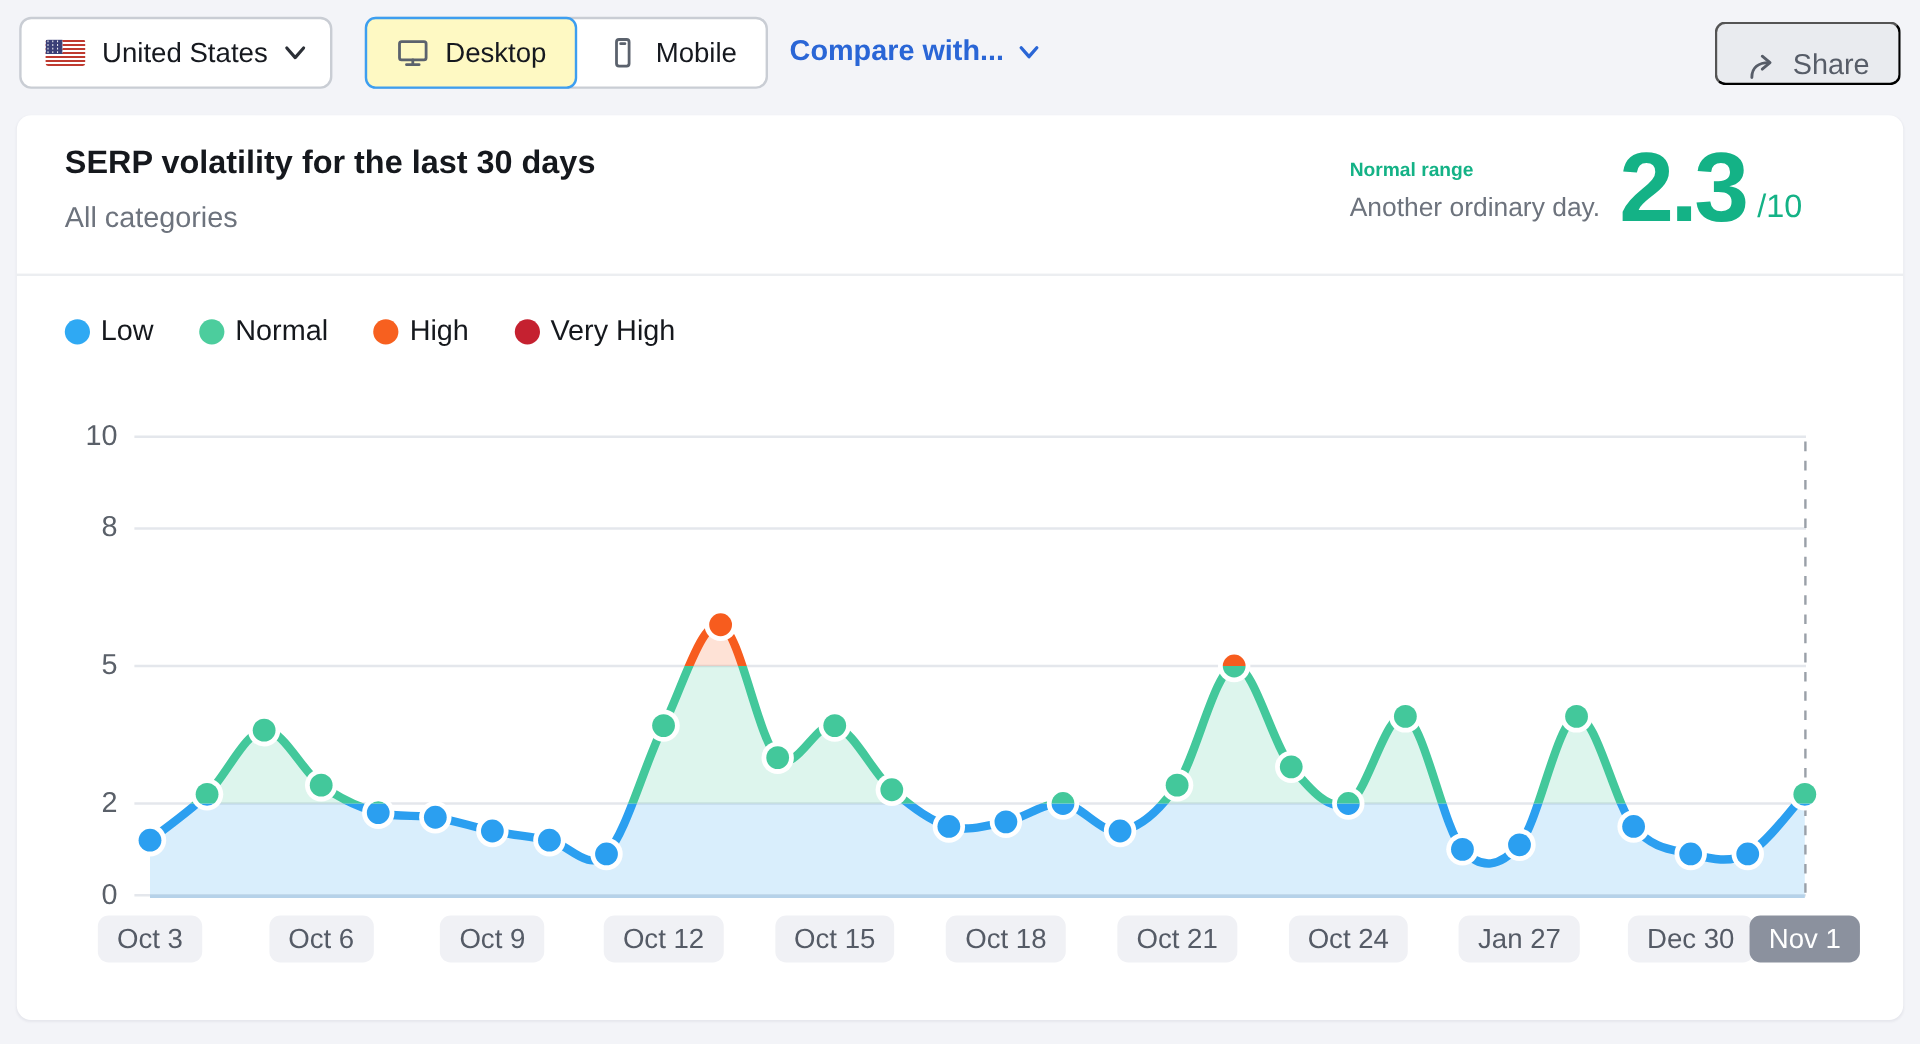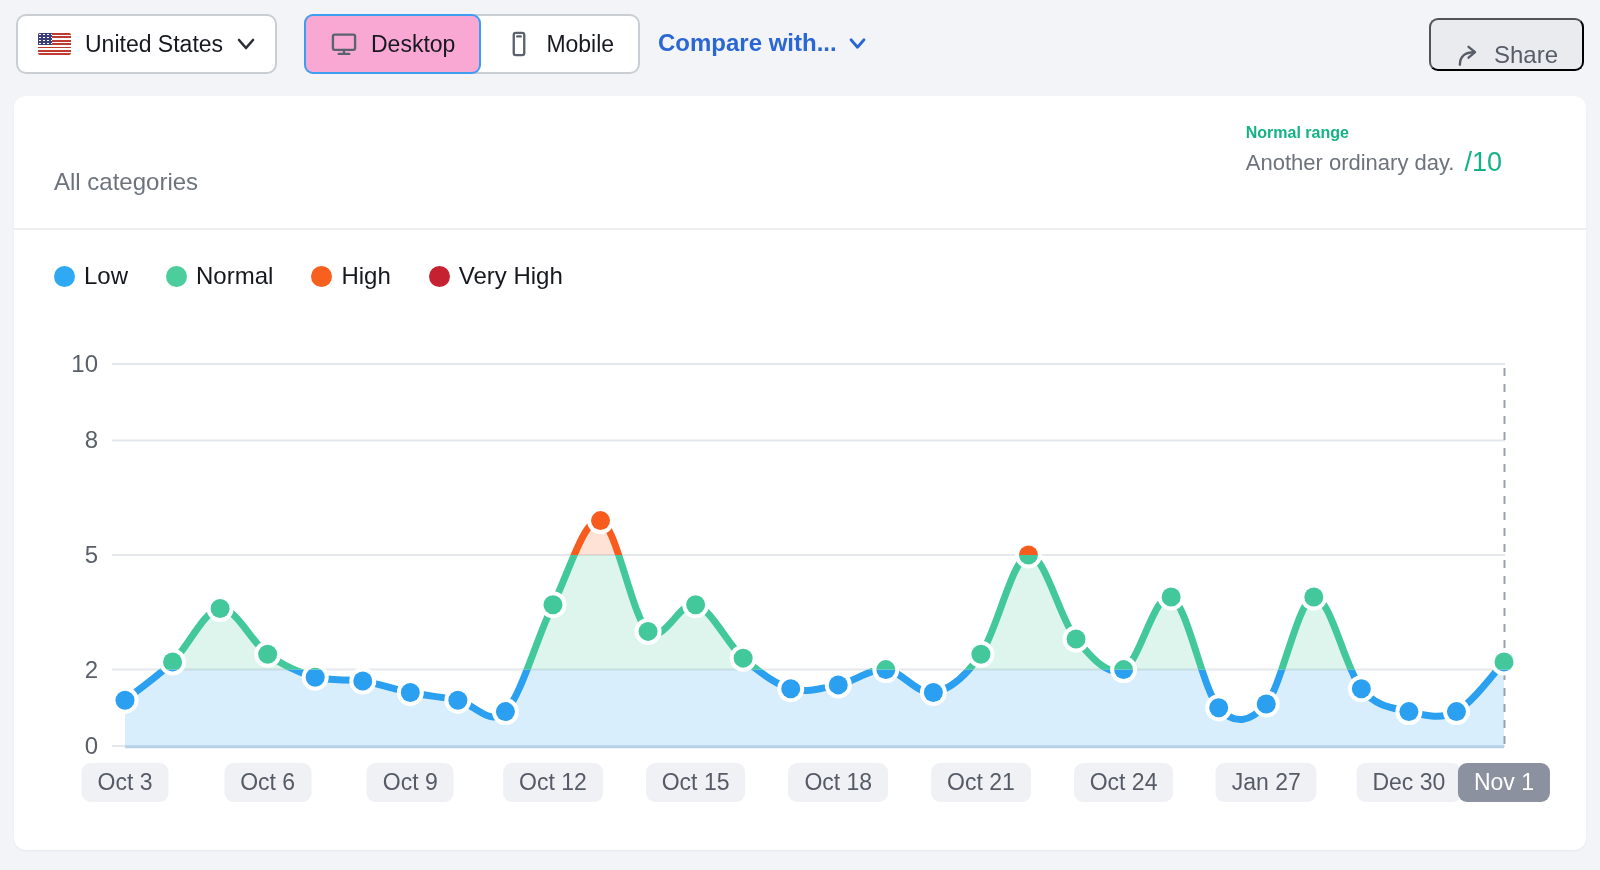--- a/index.html
+++ b/index.html
@@ -24,21 +24,21 @@
     position:absolute;left:304px;top:14px;height:60px;box-sizing:border-box;
     display:flex;align-items:stretch;background:#fff;
     border:2px solid #c9cdd4;border-radius:10px;
   }
   .seg{
     display:flex;align-items:center;gap:13px;padding:0 24px;font-size:23px;
     border-radius:9px;border:2px solid transparent;margin:-2px;cursor:pointer;background:transparent;
     font-family:inherit;color:inherit;
   }
   .seg + .seg{margin-left:0}
-  .seg.selected{background:#f9a8d4;border-color:#3d9ef0}
+  .seg.selected{background:#fef9c3;border-color:#3d9ef0}
   .icon{display:inline-flex;flex:0 0 auto}
   .compare{
     position:absolute;left:658px;top:29px;display:flex;align-items:center;gap:12px;
     font-size:24px;font-weight:700;color:#2a66d6;cursor:pointer;
   }
   .share{
     position:absolute;right:16px;top:18px;height:53px;box-sizing:border-box;
     display:flex;align-items:flex-end;gap:13px;padding:0 24px;
     background:#e9ebef;border-radius:9px;font-size:24px;color:#575d68;cursor:pointer;
   }
@@ -116,27 +116,29 @@
   <span class="icon">
     <svg width="26" height="26" viewBox="0 0 24 24" fill="none" stroke="#575d68" stroke-width="2.2" stroke-linecap="round" stroke-linejoin="round">
       <path d="M4.5 20c0-8 5.5-11.5 13-11.5"></path>
         <polyline points="12.5,3.5 18.5,8.5 12.5,13.5"></polyline>
     </svg>
   </span>
   <span>Share</span>
 </button>
 
 <div class="card">
+  <div class="card-title">SERP volatility for the last 30 days</div>
   <div class="card-subtitle">All categories</div>
 
   <div class="status">
     <div class="status-col">
       <span class="status-range" style="color: rgb(20, 178, 134);">Normal range</span>
       <span class="status-desc">Another ordinary day.</span>
     </div>
+    <span class="status-score" style="color: rgb(20, 178, 134);">2.3</span>
     <span class="status-suffix" style="color: rgb(20, 178, 134);">/10</span>
   </div>
 
   <div class="divider"></div>
 
   <div class="legend">
     <div class="legend-item">
       <span class="legend-dot" style="background: rgb(47, 169, 243);"></span>
       <span class="legend-label">Low</span>
     </div>

